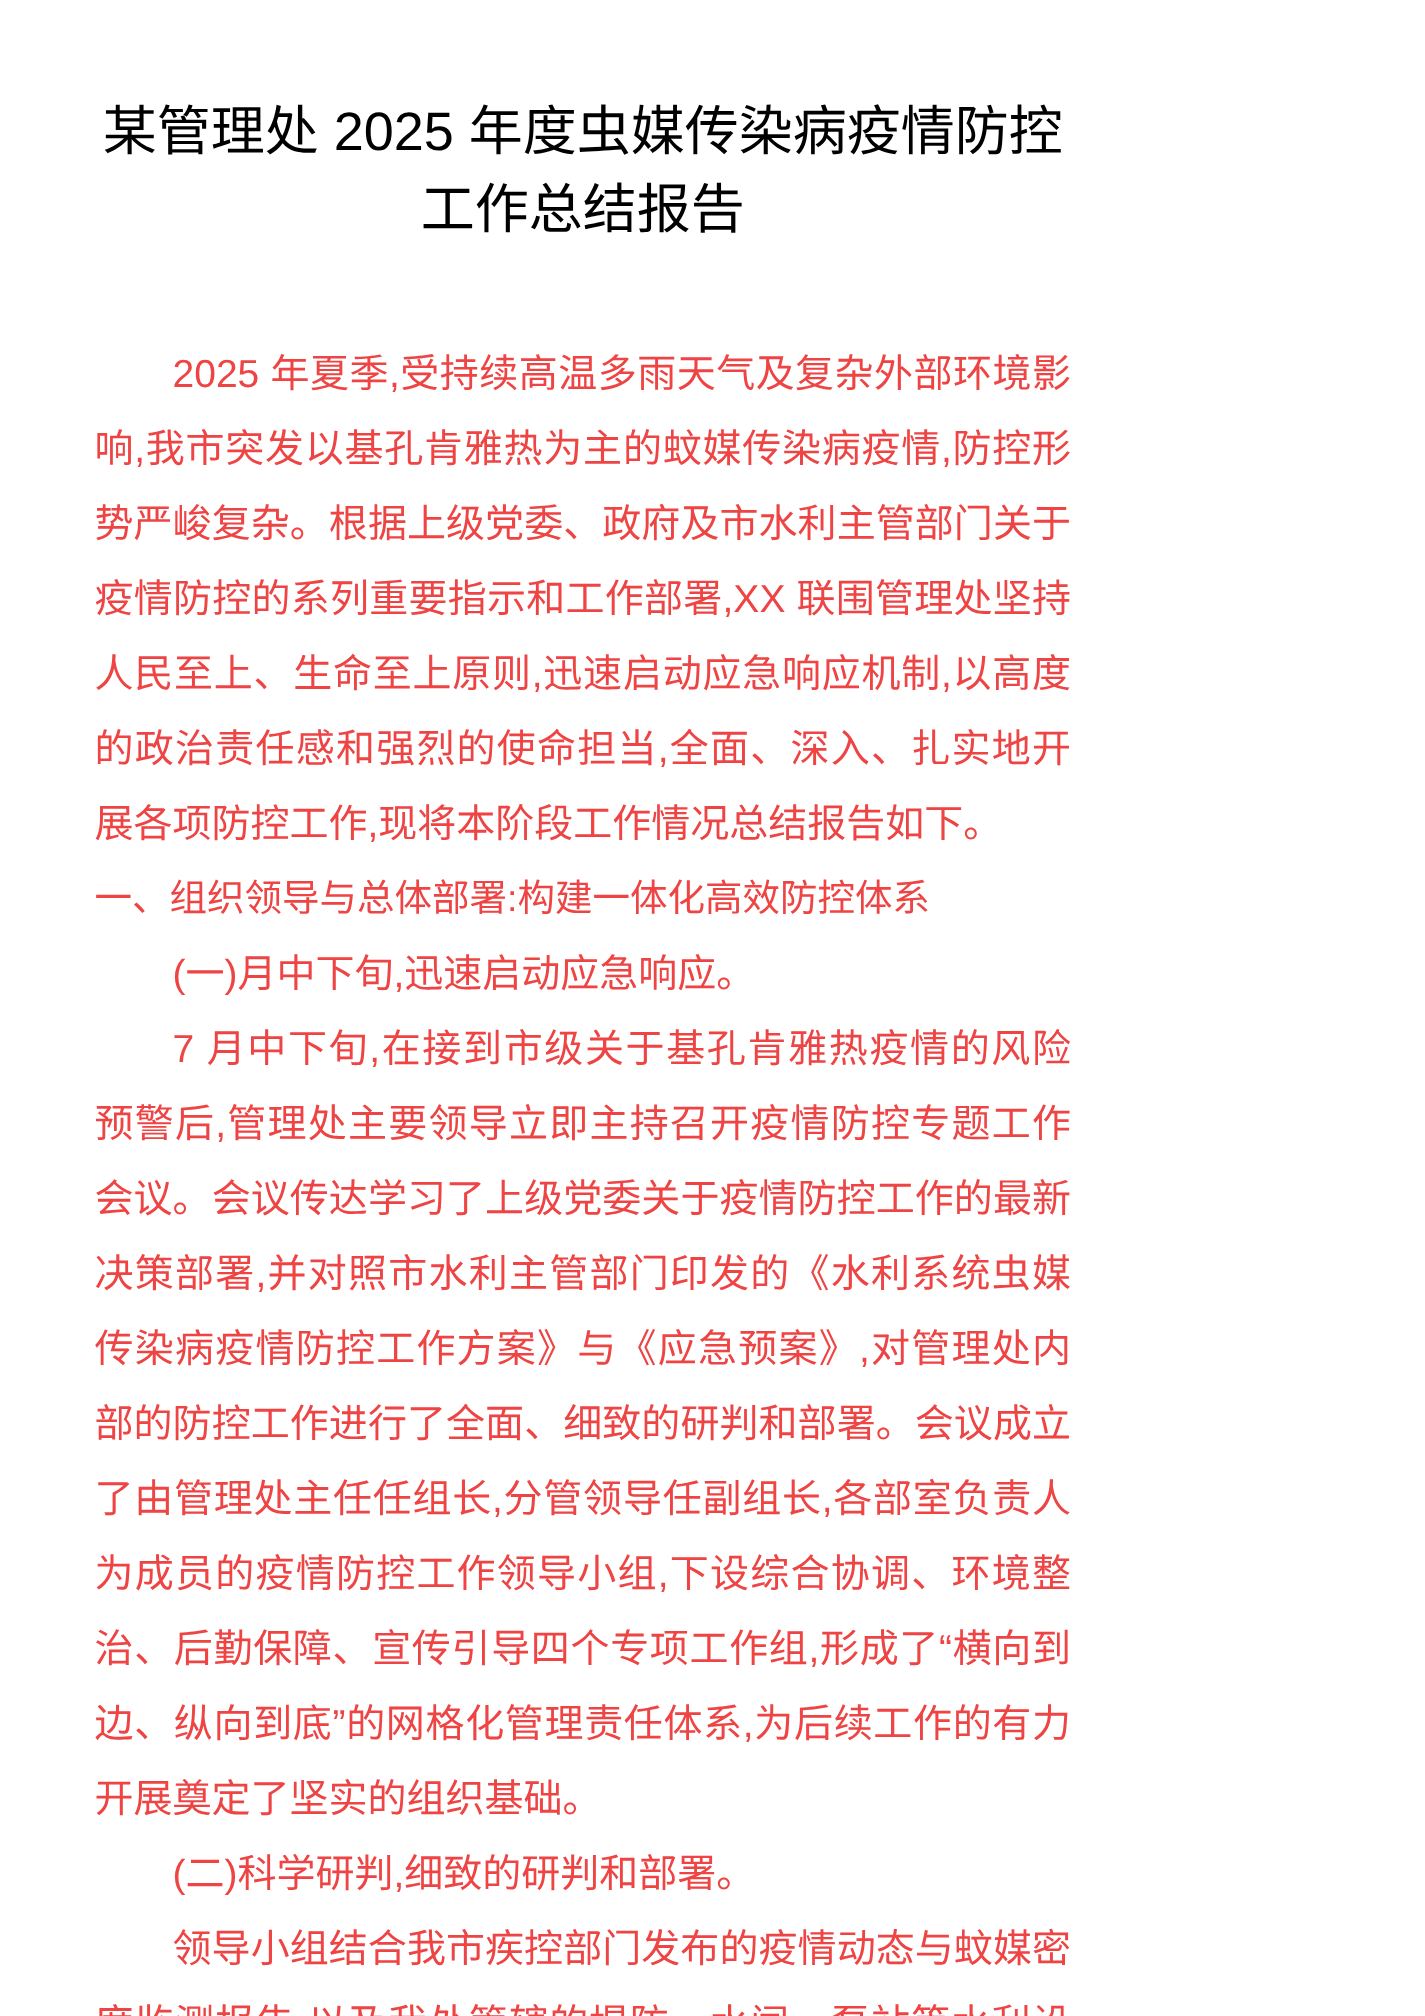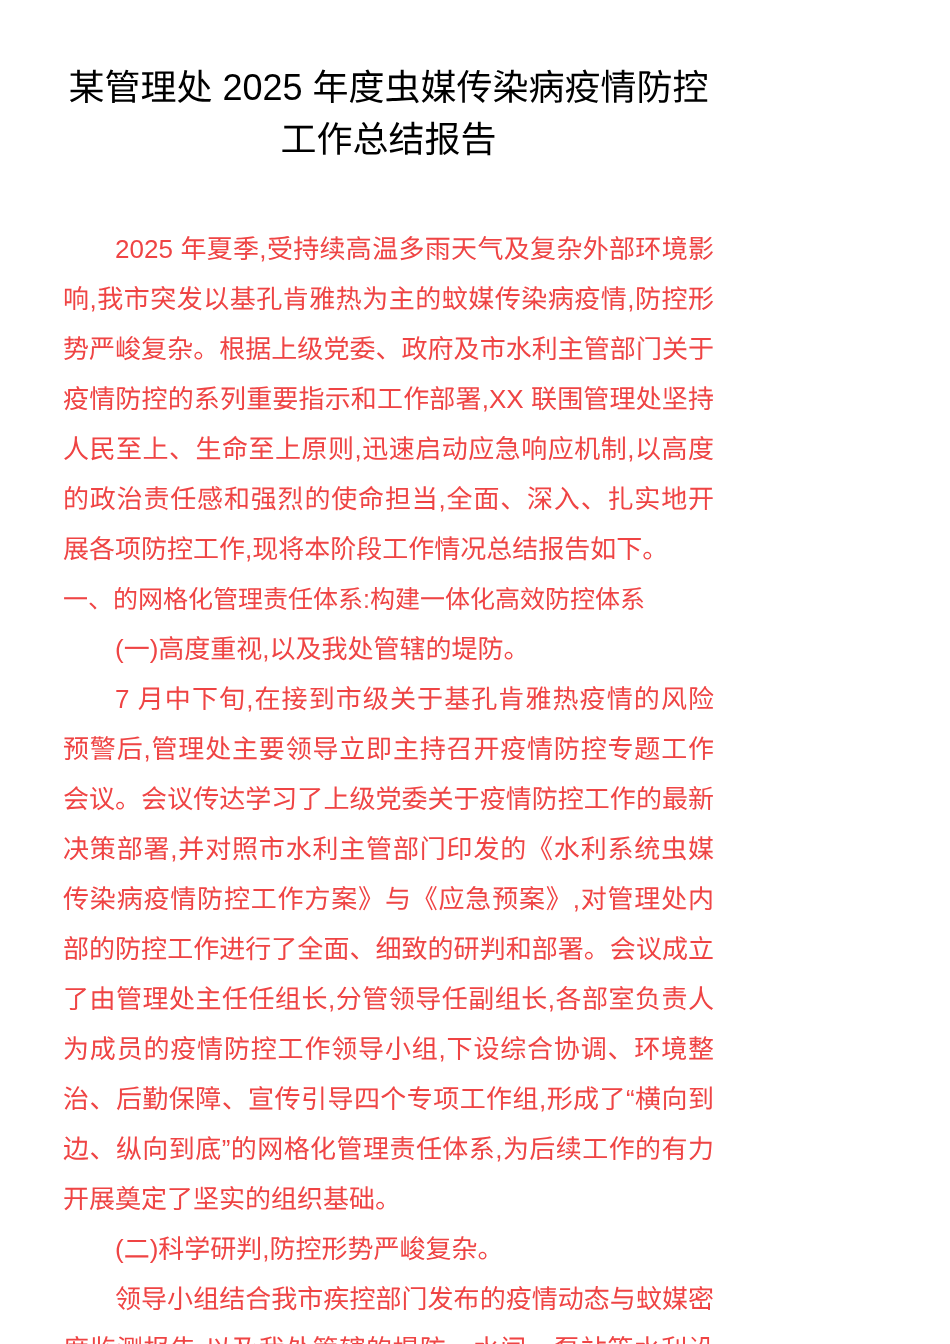--- a/index.html
+++ b/index.html
@@ -52,24 +52,24 @@
 </style>
 </head>
 <body>
 
 <div class="page">
 
   <h1 class="doc-title"><span>某管理处 2025 年度虫媒传染病疫情防控工作总结报告</span></h1>
 
   <p class="para para-body">2025 年夏季,受持续高温多雨天气及复杂外部环境影响,我市突发以基孔肯雅热为主的蚊媒传染病疫情,防控形势严峻复杂。根据上级党委、政府及市水利主管部门关于疫情防控的系列重要指示和工作部署,XX 联围管理处坚持人民至上、生命至上原则,迅速启动应急响应机制,以高度的政治责任感和强烈的使命担当,全面、深入、扎实地开展各项防控工作,现将本阶段工作情况总结报告如下。</p>
 
-  <h2 class="para para-section">一、的网格化管理责任体系:构建一体化高效防控体系</h2>
+  <h2 class="para para-section">一、组织领导与总体部署:构建一体化高效防控体系</h2>
 
 
-  <h3 class="para para-sub">(一)高度重视,以及我处管辖的堤防。</h3>
+  <h3 class="para para-sub">(一)月中下旬,迅速启动应急响应。</h3>
 
   <p class="para para-body">7 月中下旬,在接到市级关于基孔肯雅热疫情的风险预警后,管理处主要领导立即主持召开疫情防控专题工作会议。会议传达学习了上级党委关于疫情防控工作的最新决策部署,并对照市水利主管部门印发的《水利系统虫媒传染病疫情防控工作方案》与《应急预案》,对管理处内部的防控工作进行了全面、细致的研判和部署。会议成立了由管理处主任任组长,分管领导任副组长,各部室负责人为成员的疫情防控工作领导小组,下设综合协调、环境整治、后勤保障、宣传引导四个专项工作组,形成了“横向到边、纵向到底”的网格化管理责任体系,为后续工作的有力开展奠定了坚实的组织基础。</p>
 
-  <h3 class="para para-sub">(二)科学研判,防控形势严峻复杂。</h3>
+  <h3 class="para para-sub">(二)科学研判,细致的研判和部署。</h3>
 
   <p class="para para-body">领导小组结合我市疾控部门发布的疫情动态与蚊媒密度监测报告,以及我处管辖的堤防、水闸、泵站等水利设施点多、线长、面广的特点,科学研判了</p>
 
 </div>
 
 </body></html>

